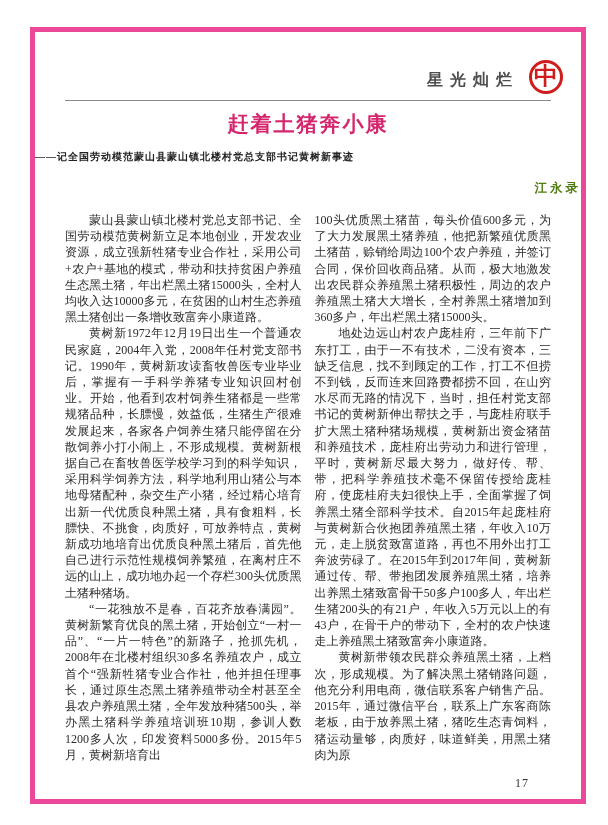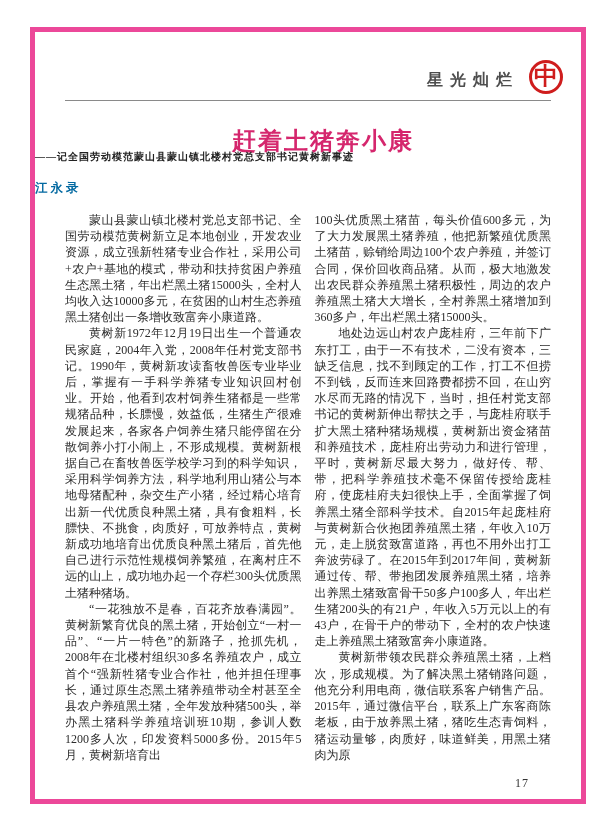--- a/index.html
+++ b/index.html
@@ -62,47 +62,47 @@
     left: 30px;
     width: 486px;
     border-top: 1px solid #8a8a8a;
   }
   .title {
     position: absolute;
     top: 78px;
     left: 0;
     width: 100%;
     text-align: center;
-    font-size: 24px;
+    font-size: 21px;
     font-weight: bold;
     letter-spacing: 2px;
     color: #d5266d;
-    margin: 15px;
+    margin: 0;
   }
   .subtitle {
     position: absolute;
     top: 118px;
     left: 0;
     width: 100%;
     font-size: 10px;
     font-weight: bold;
     letter-spacing: 1px;
     color: #222222;
     margin: 0;
   }
   .author {
     position: absolute;
     top: 148px;
     left: 0;
     width: 100%;
-    text-align: left;
+    text-align: right;
     font-size: 12.5px;
     font-weight: 600;
     letter-spacing: 3px;
-    color: #0369a1;
+    color: #4d7c0f;
   }
   .columns {
     position: absolute;
     top: 180px;
     left: 30px;
     width: 486px;
     display: flex;
     gap: 13px;
     justify-content: space-between;
   }

